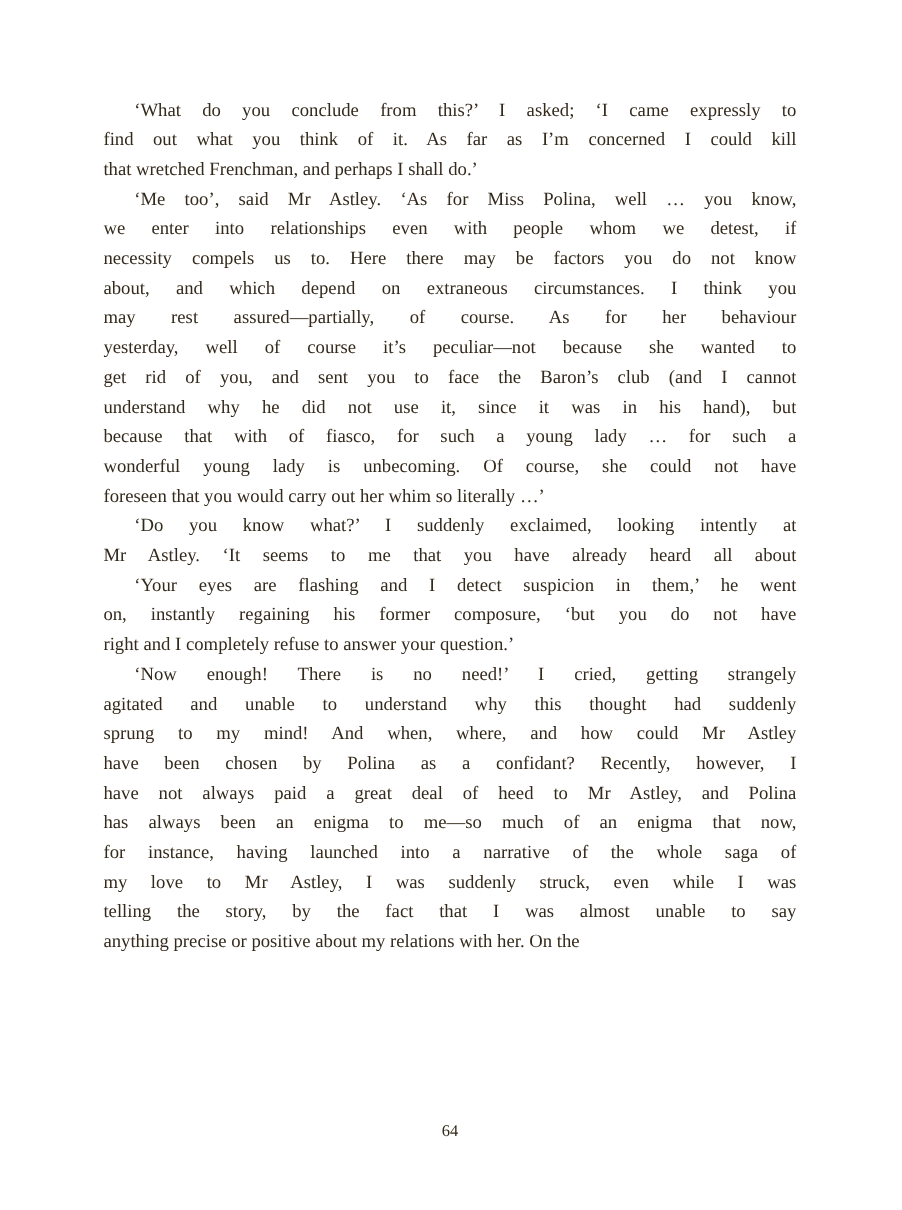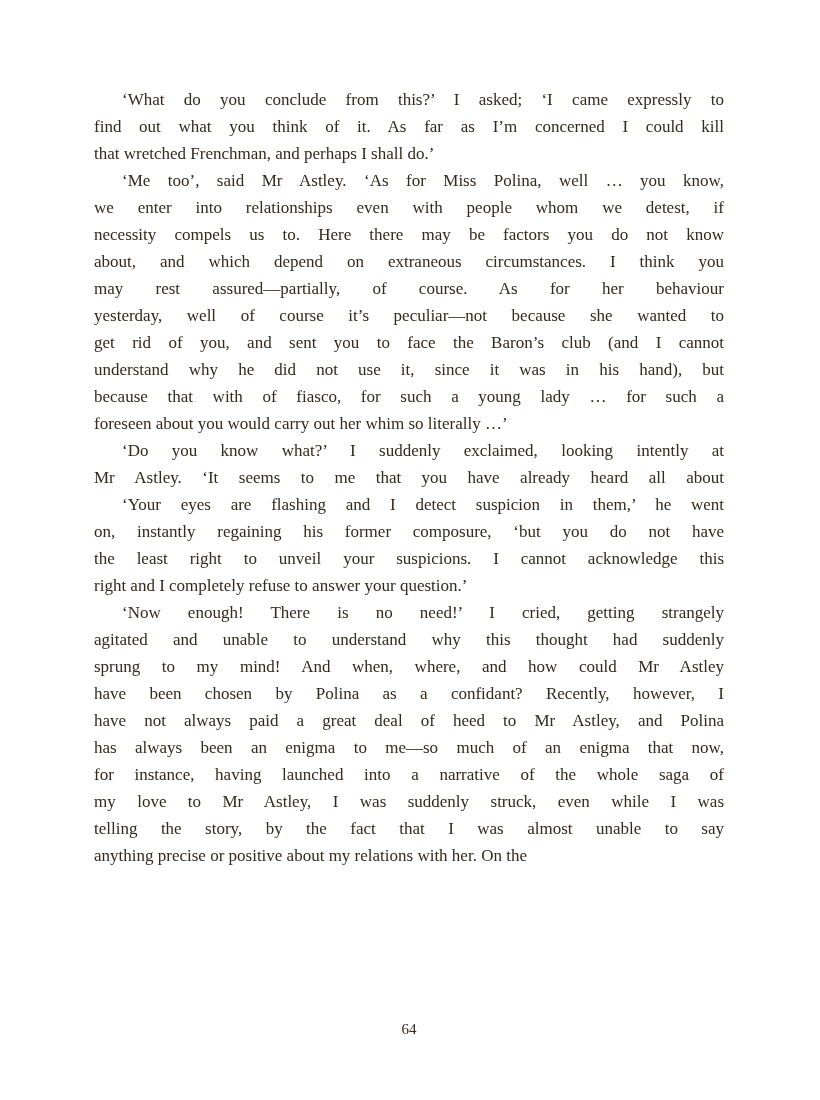--- a/index.html
+++ b/index.html
@@ -65,30 +65,30 @@
       <div class="paragraph">
         <div class="line first">‘Me too’, said Mr Astley. ‘As for Miss Polina, well … you know,</div>
         <div class="line">we enter into relationships even with people whom we detest, if</div>
         <div class="line">necessity compels us to. Here there may be factors you do not know</div>
         <div class="line">about, and which depend on extraneous circumstances. I think you</div>
         <div class="line">may rest assured—partially, of course. As for her behaviour</div>
         <div class="line">yesterday, well of course it’s peculiar—not because she wanted to</div>
         <div class="line">get rid of you, and sent you to face the Baron’s club (and I cannot</div>
         <div class="line">understand why he did not use it, since it was in his hand), but</div>
         <div class="line">because that with of fiasco, for such a young lady … for such a</div>
-        <div class="line last">foreseen about you would carry out her whim so literally …’</div>
+        <div class="line">wonderful young lady is unbecoming. Of course, she could not have</div>
+        <div class="line last">foreseen that you would carry out her whim so literally …’</div>
       </div>
       <div class="paragraph">
         <div class="line first">‘Do you know what?’ I suddenly exclaimed, looking intently at</div>
         <div class="line">Mr Astley. ‘It seems to me that you have already heard all about</div>
       </div>
       <div class="paragraph">
         <div class="line first">‘Your eyes are flashing and I detect suspicion in them,’ he went</div>
         <div class="line">on, instantly regaining his former composure, ‘but you do not have</div>
-        <div class="line">the least right to unveil your suspicions. I cannot acknowledge this</div>
         <div class="line last">right and I completely refuse to answer your question.’</div>
       </div>
       <div class="paragraph">
         <div class="line first">‘Now enough! There is no need!’ I cried, getting strangely</div>
         <div class="line">agitated and unable to understand why this thought had suddenly</div>
         <div class="line">sprung to my mind! And when, where, and how could Mr Astley</div>
         <div class="line">have been chosen by Polina as a confidant? Recently, however, I</div>
         <div class="line">have not always paid a great deal of heed to Mr Astley, and Polina</div>
         <div class="line">has always been an enigma to me—so much of an enigma that now,</div>
         <div class="line">for instance, having launched into a narrative of the whole saga of</div>

